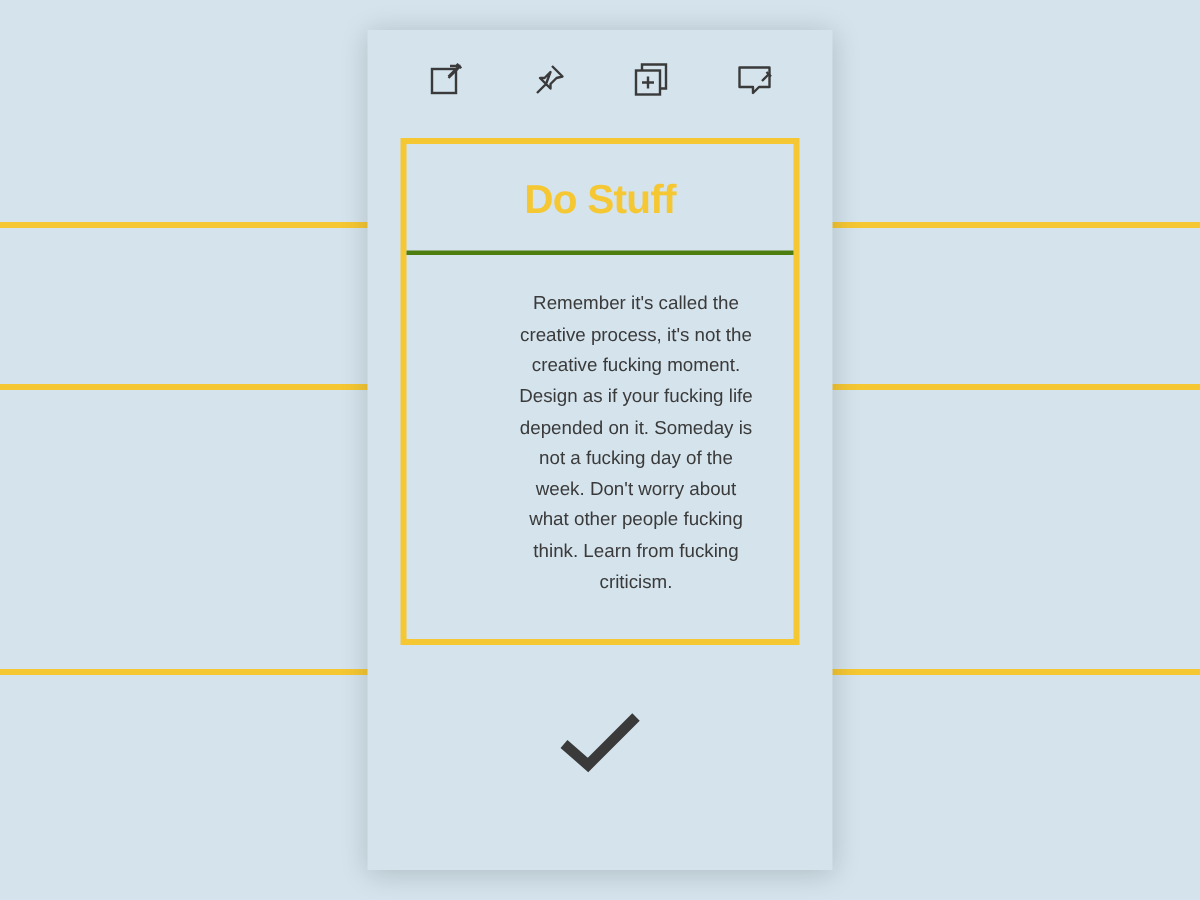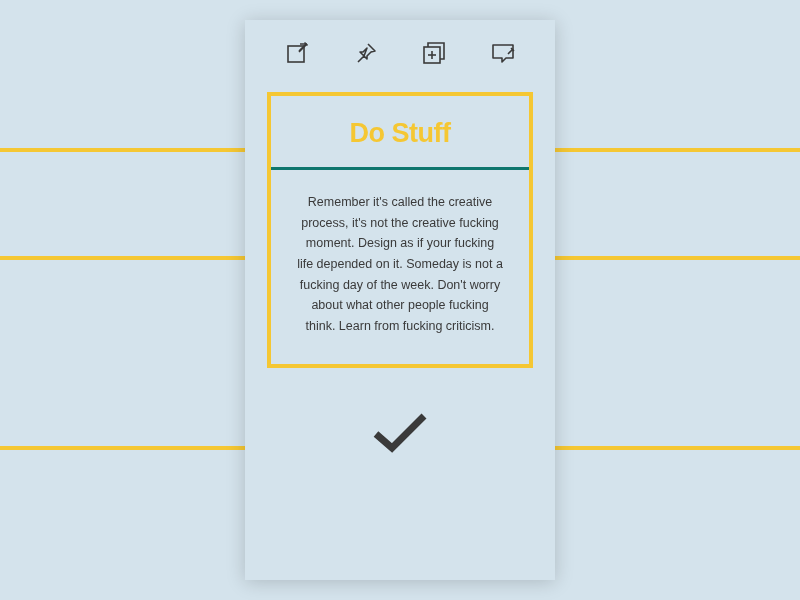--- a/index.html
+++ b/index.html
@@ -39,37 +39,38 @@
     display: flex;
     align-items: center;
     justify-content: center;
     cursor: pointer;
   }
   .card {
     margin: 14px 22px 0 22px;
     border: 4px solid #f5c733;
   }
   .card-header {
-    border-bottom: 3px solid #0f766e;
+    border-bottom: 3px solid #4d7c0f;
     text-align: center;
     padding: 22px 10px 18px 10px;
   }
   .card-title {
     color: #f5c733;
     font-weight: 700;
     font-size: 27px;
     letter-spacing: -0.5px;
   }
   .card-body {
     padding: 22px 26px 28px 26px;
     text-align: center;
     color: #3a3a3a;
     font-size: 12.5px;
     line-height: 1.65;
     font-weight: 500;
+    margin-left: 48px;
   }
   .check-wrap {
     display: flex;
     justify-content: center;
     margin-top: 42px;
   }
   .check-btn {
     cursor: pointer;
   }
 </style>

